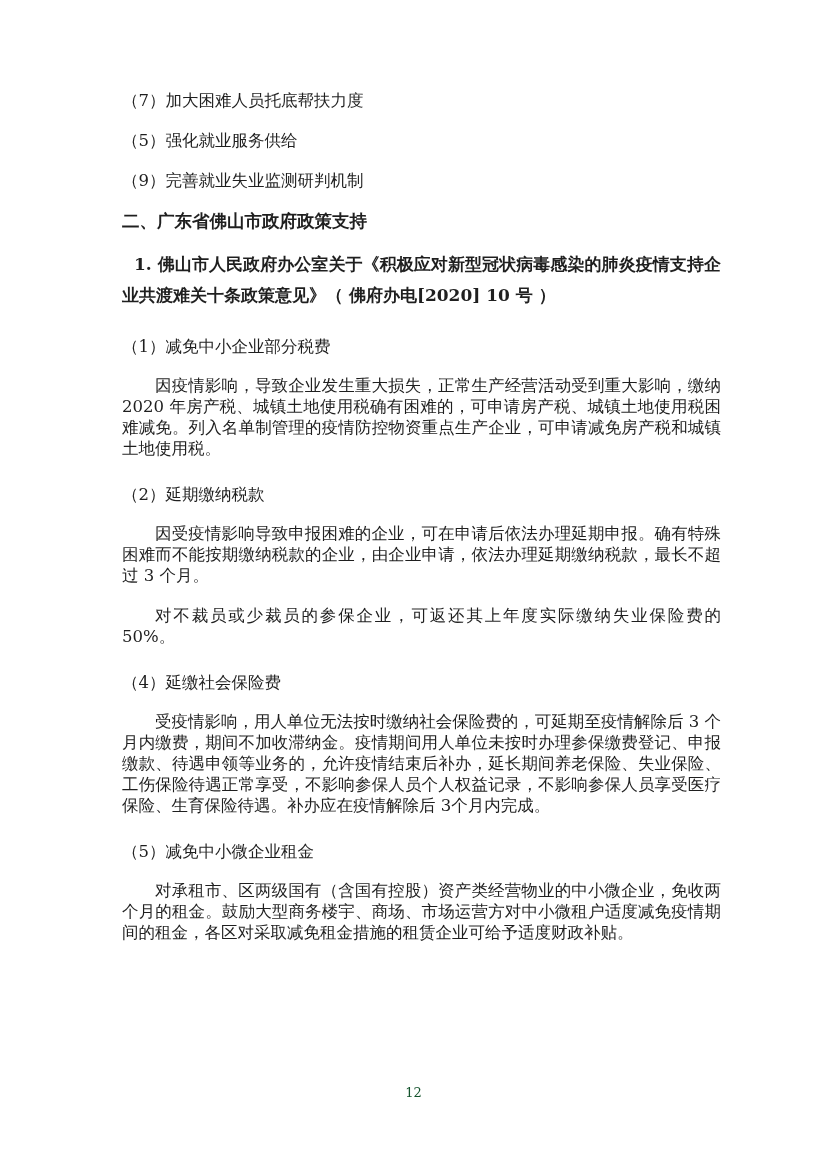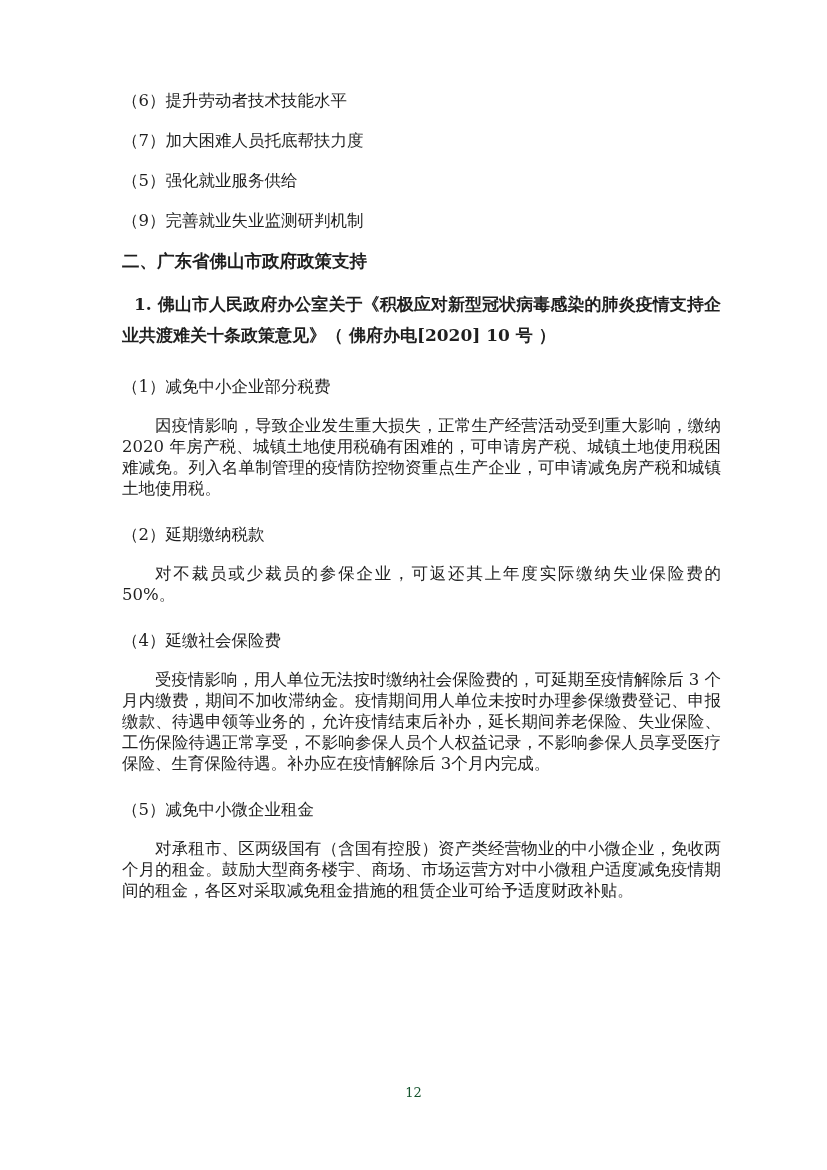--- a/index.html
+++ b/index.html
@@ -59,33 +59,33 @@
       font-size: 13px;
       color: #14532d;
     }
   </style>
 </head>
 <body>
 
 <div class="page">
   <div class="content">
 
-    <p class="point">（6）提升劳动者技术技能水平</p>
     <p class="point">（7）加大困难人员托底帮扶力度</p>
     <p class="point">（5）强化就业服务供给</p>
     <p class="point">（9）完善就业失业监测研判机制</p>
 
     <h2 class="sec-heading">二、广东省佛山市政府政策支持</h2>
 
     <h3 class="policy-title">1. 佛山市人民政府办公室关于《积极应对新型冠状病毒感染的肺炎疫情支持企业共渡难关十条政策意见》（ 佛府办电[2020] 10 号 ）</h3>
 
     <p class="sub-heading">（1）减免中小企业部分税费</p>
     <p class="para">因疫情影响，导致企业发生重大损失，正常生产经营活动受到重大影响，缴纳 2020 年房产税、城镇土地使用税确有困难的，可申请房产税、城镇土地使用税困难减免。列入名单制管理的疫情防控物资重点生产企业，可申请减免房产税和城镇土地使用税。</p>
 
     <p class="sub-heading">（2）延期缴纳税款</p>
+    <p class="para">因受疫情影响导致申报困难的企业，可在申请后依法办理延期申报。确有特殊困难而不能按期缴纳税款的企业，由企业申请，依法办理延期缴纳税款，最长不超过 3 个月。</p>
 
     <p class="para">对不裁员或少裁员的参保企业，可返还其上年度实际缴纳失业保险费的 50%。</p>
 
     <p class="sub-heading">（4）延缴社会保险费</p>
     <p class="para">受疫情影响，用人单位无法按时缴纳社会保险费的，可延期至疫情解除后 3 个月内缴费，期间不加收滞纳金。疫情期间用人单位未按时办理参保缴费登记、申报缴款、待遇申领等业务的，允许疫情结束后补办，延长期间养老保险、失业保险、工伤保险待遇正常享受，不影响参保人员个人权益记录，不影响参保人员享受医疗保险、生育保险待遇。补办应在疫情解除后 3个月内完成。</p>
 
     <p class="sub-heading">（5）减免中小微企业租金</p>
     <p class="para">对承租市、区两级国有（含国有控股）资产类经营物业的中小微企业，免收两个月的租金。鼓励大型商务楼宇、商场、市场运营方对中小微租户适度减免疫情期间的租金，各区对采取减免租金措施的租赁企业可给予适度财政补贴。</p>
 
   </div>

